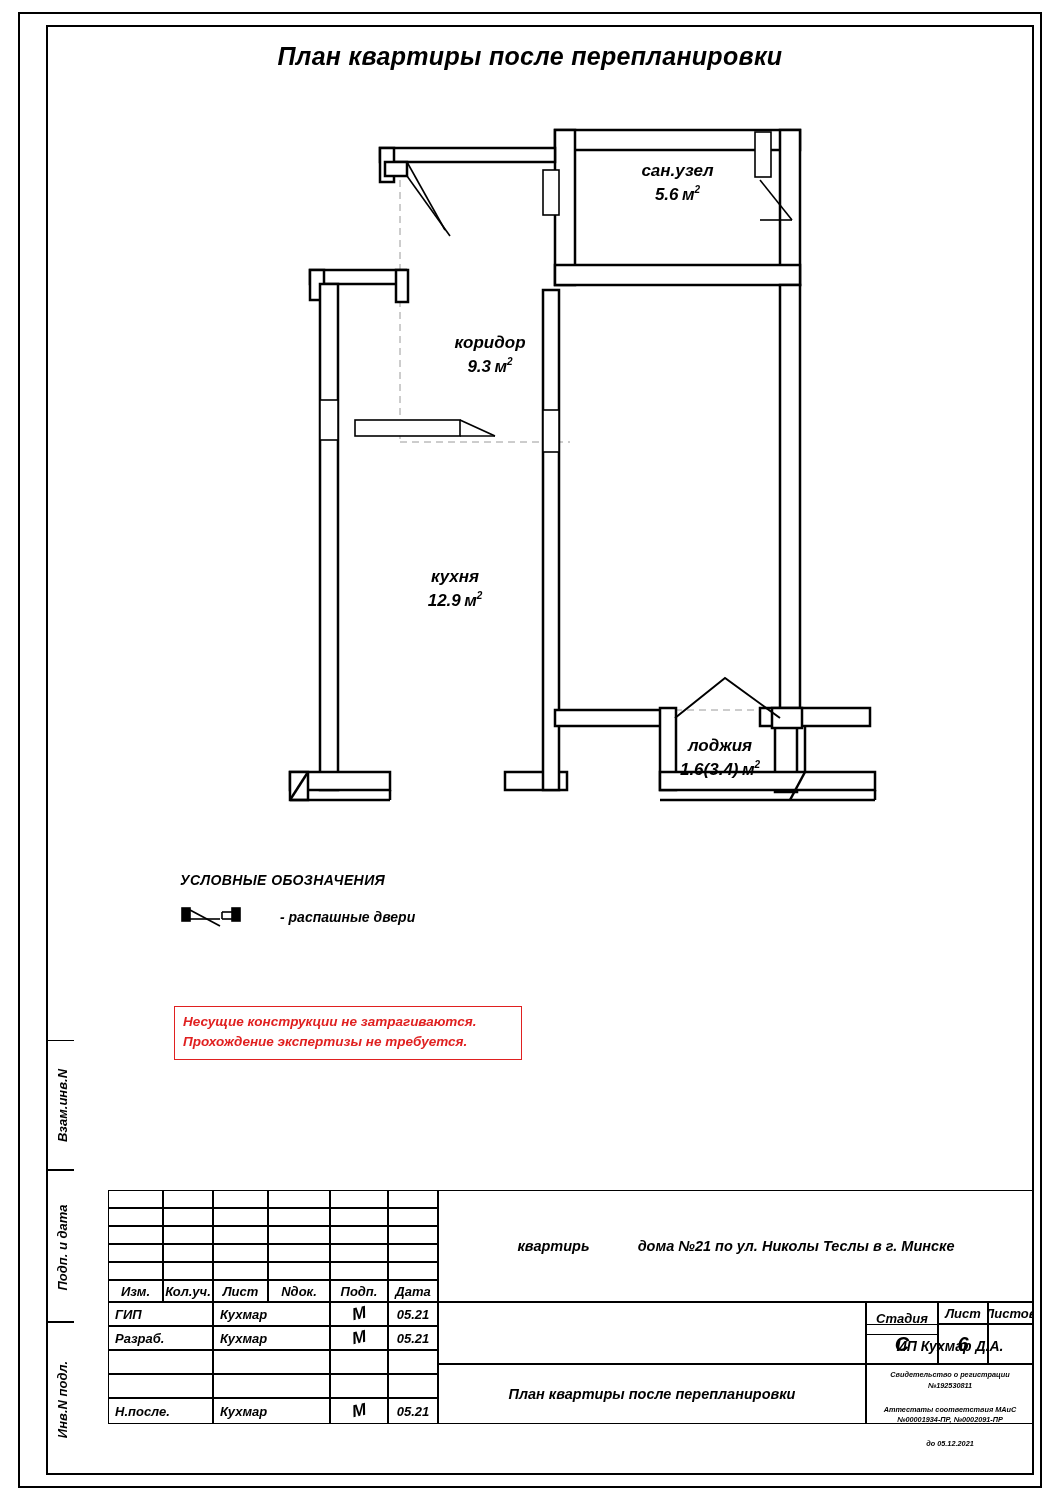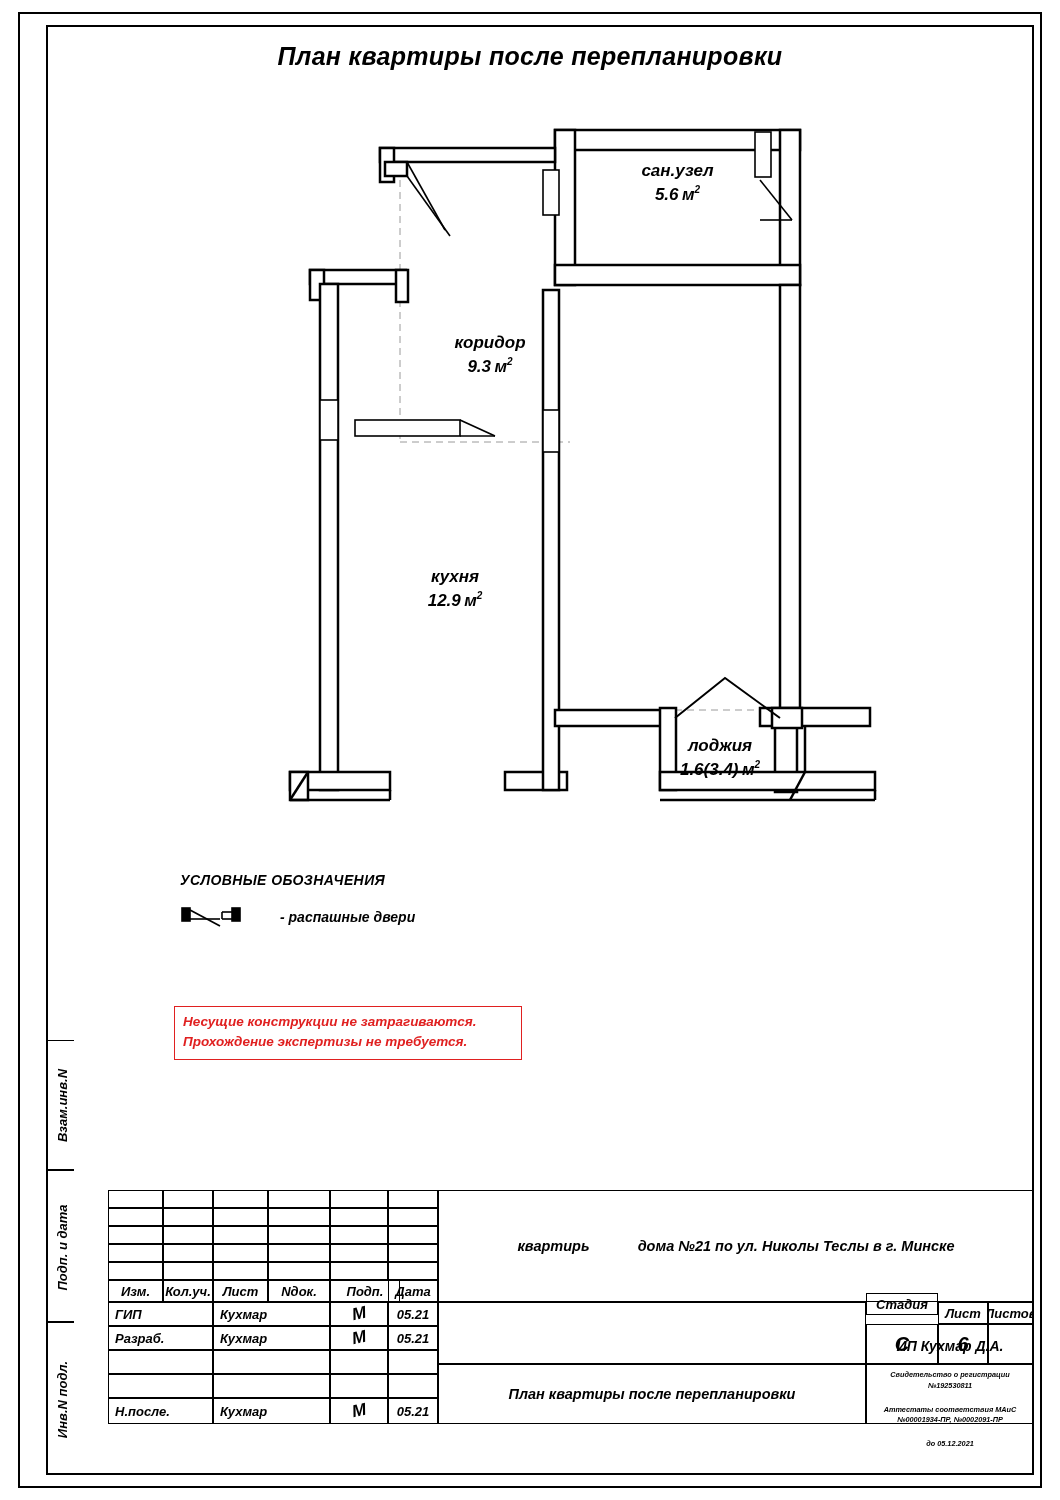--- a/index.html
+++ b/index.html
@@ -224,21 +224,21 @@
     <div class="cell" style="left:55px;top:72px;width:50px;height:18px;"></div>
     <div class="cell" style="left:105px;top:72px;width:55px;height:18px;"></div>
     <div class="cell" style="left:160px;top:72px;width:62px;height:18px;"></div>
     <div class="cell" style="left:222px;top:72px;width:58px;height:18px;"></div>
     <div class="cell" style="left:280px;top:72px;width:50px;height:18px;"></div>
 
     <div class="cell" style="left:0;top:90px;width:55px;height:22px;">Изм.</div>
     <div class="cell" style="left:55px;top:90px;width:50px;height:22px;">Кол.уч.</div>
     <div class="cell" style="left:105px;top:90px;width:55px;height:22px;">Лист</div>
     <div class="cell" style="left:160px;top:90px;width:62px;height:22px;">Nдок.</div>
-    <div class="cell" style="left:222px;top:90px;width:70px;height:22px;">Подп.</div>
+    <div class="cell" style="left:222px;top:90px;width:58px;height:22px;">Подп.</div>
     <div class="cell" style="left:280px;top:90px;width:50px;height:22px;">Дата</div>
 
     <div class="cell left" style="left:0;top:112px;width:105px;height:24px;">ГИП</div>
     <div class="cell left" style="left:105px;top:112px;width:117px;height:24px;">Кухмар</div>
     <div class="cell" style="left:222px;top:112px;width:58px;height:24px;">
         <span class="sign">М</span>
       </div>
     <div class="cell" style="left:280px;top:112px;width:50px;height:24px;">05.21</div>
 
     <div class="cell left" style="left:0;top:136px;width:105px;height:24px;">Разраб.</div>
@@ -266,21 +266,21 @@
     <div class="cell" style="left:280px;top:208px;width:50px;height:26px;">05.21</div>
 
     <div class="cell" style="left:330px;top:0;width:596px;height:112px;flex-direction:column;">
       <div class="big">
         <span>квартирь</span>
         <span style="display:inline-block;width:40px;"></span>
         <span>дома №21 по ул. Николы Теслы в г. Минске</span>
       </div>
     </div>
 
-    <div class="cell" style="left:758px;top:103px;width:72px;height:22px;">Стадия</div>
+    <div class="cell" style="left:758px;top:112px;width:72px;height:33px;">Стадия</div>
     <div class="cell" style="left:830px;top:112px;width:50px;height:22px;">Лист</div>
     <div class="cell" style="left:880px;top:112px;width:46px;height:22px;">Листов</div>
 
     <div class="cell stagebig" style="left:758px;top:134px;width:72px;height:40px;">С</div>
     <div class="cell stagebig" style="left:830px;top:134px;width:50px;height:40px;">6</div>
     <div class="cell stagebig" style="left:880px;top:134px;width:46px;height:40px;"></div>
 
     <div class="cell" style="left:330px;top:112px;width:428px;height:62px;"></div>
 
     <div class="cell big" style="left:330px;top:174px;width:428px;height:60px;">План квартиры после перепланировки</div>

